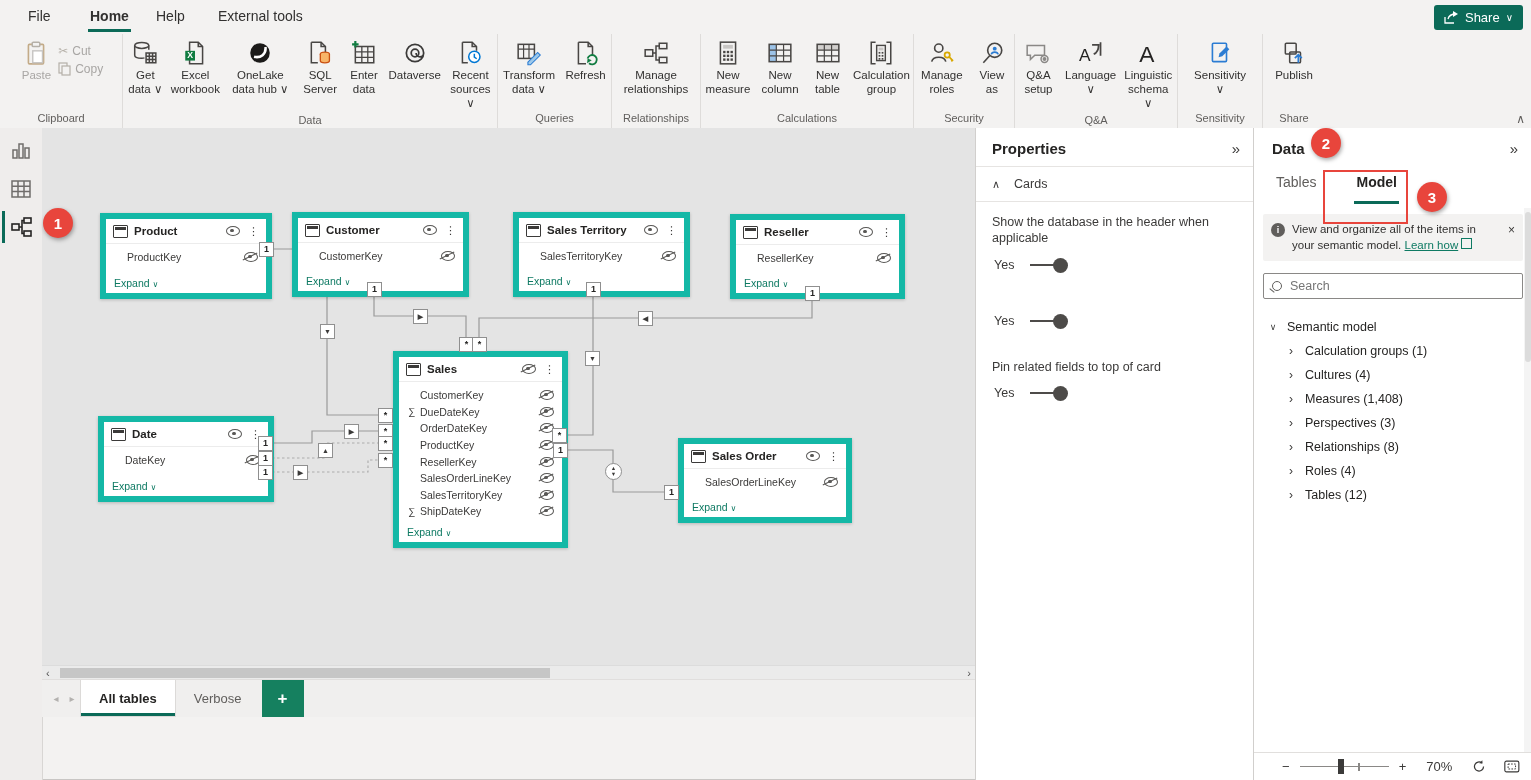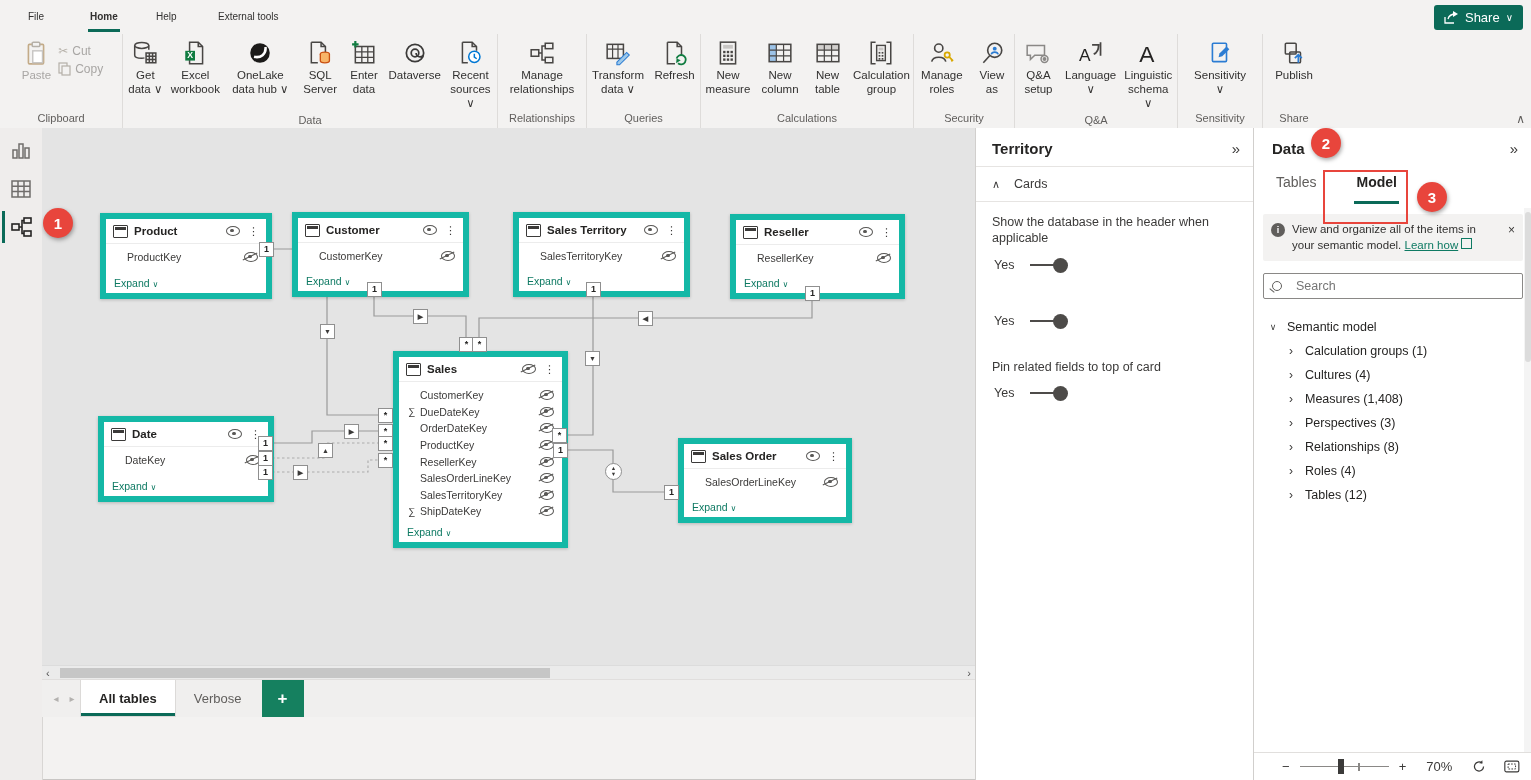--- a/index.html
+++ b/index.html
@@ -4,21 +4,21 @@
 <style>
   html,body{margin:0;padding:0;}
   body{
     width:1531px;height:780px;position:relative;overflow:hidden;
     background:#f3f2f1;color:#252423;
     font-family:"Liberation Sans",sans-serif;
     box-shadow:inset 0 0 0 1px #c8c6c4;
   }
   
   .menubar{position:absolute;left:0;top:0;right:0;height:34px;background:#f3f2f1;}
-  .menu-item{position:absolute;top:0;height:33px;line-height:33px;font-size:10px;color:#323130;padding:0 6px;cursor:default;}
+  .menu-item{position:absolute;top:0;height:33px;line-height:33px;font-size:14px;color:#323130;padding:0 6px;cursor:default;}
   .menu-item.active{font-weight:bold;}
   .menu-item.active::after{content:"";position:absolute;left:4px;right:4px;bottom:1px;height:3px;background:#0b6a58;}
   .share-btn{position:absolute;right:8px;top:5px;height:25px;background:#0b6a58;border-radius:3px;color:#fff;
     display:flex;align-items:center;gap:6px;padding:0 10px;font-size:13px;}
   
   .ribbon{position:absolute;left:0;top:34px;right:0;height:94px;background:#f3f2f1;border-bottom:1px solid #d1cfcd;display:flex;}
   .rgroup{position:relative;height:100%;border-right:1px solid #dedcda;display:flex;flex-direction:column;}
   .rbtns{flex:1;display:flex;align-items:flex-start;justify-content:center;padding-top:4px;}
   .rgroup-label{height:18px;text-align:center;font-size:11px;color:#605e5c;line-height:16px;}
   .rbtn{display:flex;flex-direction:column;align-items:center;text-align:center;padding:2px 3px;cursor:default;}
@@ -82,21 +82,21 @@
   .dtabs{display:flex;gap:36px;padding:4px 0 0 20px;font-size:14px;height:36px;}
   .dtab{position:relative;color:#605e5c;padding:4px 2px;}
   .dtab.active{color:#252423;font-weight:bold;}
   .dtab.active::after{content:"";position:absolute;left:0;right:0;bottom:2px;height:3px;background:#0b6a58;}
   .banner{margin:8px 9px 0 9px;background:#f3f2f1;border-radius:2px;padding:8px 8px 8px 8px;display:flex;gap:7px;font-size:11.5px;color:#323130;line-height:1.35;}
   .infoc{flex:none;width:14px;height:14px;border-radius:50%;background:#605e5c;color:#fff;font-size:9px;font-weight:bold;
          display:flex;align-items:center;justify-content:center;margin-top:1px;font-style:normal;}
   .banner .bx{flex:none;color:#3b3a39;font-size:12px;margin-left:2px;}
   .blink{color:#0e7a63;text-decoration:underline;}
   .extic{display:inline-block;width:9px;height:9px;border:1.2px solid #0e7a63;position:relative;margin-left:3px;}
-  .searchbox{margin:12px 9px 0 9px;height:24px;border:1px solid #8a8886;border-radius:2px;display:flex;align-items:center;gap:12px;padding:0 8px;}
+  .searchbox{margin:12px 9px 0 9px;height:24px;border:1px solid #8a8886;border-radius:2px;display:flex;align-items:center;gap:6px;padding:0 8px;}
   .lens{width:8px;height:8px;border:1.3px solid #605e5c;border-radius:50%;position:relative;flex:none;}
   .lens::after{content:"";position:absolute;left:-4px;top:8px;width:6px;border-top:1.3px solid #605e5c;transform:rotate(40deg);}
   .searchbox input{border:none;outline:none;font-size:12.5px;color:#323130;font-family:inherit;background:transparent;width:200px;}
   .tree{margin-top:16px;font-size:12.5px;color:#252423;}
   .trow{display:flex;align-items:center;gap:9px;height:24px;padding-left:14px;}
   .trow .tchev{color:#3b3a39;font-size:12px;width:10px;text-align:center;}
   .trow.child{padding-left:32px;}
   .vscroll{position:absolute;right:0;top:80px;bottom:28px;width:8px;background:#f4f4f4;}
   .vthumb{position:absolute;right:1px;top:4px;width:6px;height:150px;background:#dcdcdc;border-radius:3px;}
   
@@ -216,56 +216,56 @@
             <path d="M14,2v4h4" fill="none" stroke="#484644" stroke-width="1.4"></path>
             <circle cx="16" cy="15.5" r="5.2" fill="#fff" stroke="#0078d4" stroke-width="1.4"></circle>
             <path d="M16,12.8v2.9l2.2,1.6" fill="none" stroke="#0078d4" stroke-width="1.4"></path>
           </svg>
         <span class="rlabel">Recent sources ∨</span>
       </div>
     </div>
     <div class="rgroup-label">Data</div>
   </div>
 
+  <div class="rgroup" style="width:113px">
+    <div class="rbtns">
+      <div class="rbtn" style="width:60px">
+        <svg class="i25" viewBox="0 0 24 24">
+            <rect x="2" y="4" width="15" height="13" fill="none" stroke="#484644" stroke-width="1.4"></rect>
+            <path d="M2,8.5h15M7,4v13M12,4v13" stroke="#484644" stroke-width="1.1"></path>
+            <path d="M11,20.5l9-9 2.4,2.4-9,9H11z" fill="#9ec9ea" stroke="#2b7cd3" stroke-width="1"></path>
+          </svg>
+        <span class="rlabel">Transform data ∨</span>
+      </div>
+      <div class="rbtn" style="width:48px">
+        <svg class="i25" viewBox="0 0 24 24">
+            <path d="M5,2h9l4,4v8M5,2v20h7" fill="none" stroke="#484644" stroke-width="1.4"></path>
+            <path d="M14,2v4h4" fill="none" stroke="#484644" stroke-width="1.4"></path>
+            <path d="M13.5,17a4.3,4.3 0 1 1 1.3,4.4" fill="none" stroke="#107c41" stroke-width="1.7"></path>
+            <path d="M13,21.5l.5-4.4 3.8,1.5z" fill="#107c41"></path>
+          </svg>
+        <span class="rlabel">Refresh</span>
+      </div>
+    </div>
+    <div class="rgroup-label">Queries</div>
+  </div>
+
   <div class="rgroup" style="width:88px">
     <div class="rbtns">
       <div class="rbtn" style="width:80px">
         <svg class="i25" viewBox="0 0 24 24" fill="none" stroke="#484644" stroke-width="1.4">
             <rect x="2" y="9" width="7" height="6"></rect>
             <rect x="15" y="3" width="7" height="5"></rect>
             <rect x="15" y="16" width="7" height="5"></rect>
             <path d="M9,12h3M12,12V5.5h3M12,12v6.5h3"></path>
           </svg>
         <span class="rlabel">Manage relationships</span>
       </div>
     </div>
     <div class="rgroup-label">Relationships</div>
-  </div>
-
-  <div class="rgroup" style="width:113px">
-    <div class="rbtns">
-      <div class="rbtn" style="width:60px">
-        <svg class="i25" viewBox="0 0 24 24">
-            <rect x="2" y="4" width="15" height="13" fill="none" stroke="#484644" stroke-width="1.4"></rect>
-            <path d="M2,8.5h15M7,4v13M12,4v13" stroke="#484644" stroke-width="1.1"></path>
-            <path d="M11,20.5l9-9 2.4,2.4-9,9H11z" fill="#9ec9ea" stroke="#2b7cd3" stroke-width="1"></path>
-          </svg>
-        <span class="rlabel">Transform data ∨</span>
-      </div>
-      <div class="rbtn" style="width:48px">
-        <svg class="i25" viewBox="0 0 24 24">
-            <path d="M5,2h9l4,4v8M5,2v20h7" fill="none" stroke="#484644" stroke-width="1.4"></path>
-            <path d="M14,2v4h4" fill="none" stroke="#484644" stroke-width="1.4"></path>
-            <path d="M13.5,17a4.3,4.3 0 1 1 1.3,4.4" fill="none" stroke="#107c41" stroke-width="1.7"></path>
-            <path d="M13,21.5l.5-4.4 3.8,1.5z" fill="#107c41"></path>
-          </svg>
-        <span class="rlabel">Refresh</span>
-      </div>
-    </div>
-    <div class="rgroup-label">Queries</div>
   </div>
 
   <div class="rgroup" style="width:212px">
     <div class="rbtns">
       <div class="rbtn" style="width:52px">
         <svg class="i25" viewBox="0 0 24 24">
             <rect x="5" y="2" width="14" height="20" fill="none" stroke="#484644" stroke-width="1.4"></rect>
             <rect x="7.5" y="4.5" width="9" height="3.5" fill="#c8c6c4"></rect>
             <g fill="#484644">
               <rect x="7.5" y="10" width="2.2" height="2.2"></rect>
@@ -637,21 +637,21 @@
         <span>Verbose</span>
       </div>
     <div class="addtab">
         <span>+</span>
       </div>
   </div>
 </div>
 
 <div class="panel props">
   <div class="ptitle">
-    <span>Territory</span>
+    <span>Properties</span>
     <span class="chev">»</span>
   </div>
   <div class="pdivider"></div>
   <div class="secrow">
     <span style="font-size:11px;color:#3b3a39">∧</span>
     <span>Cards</span>
   </div>
   <div class="pdivider"></div>
   <div class="tglblock">
     <div class="tgllabel">Show the database in the header when applicable</div>

